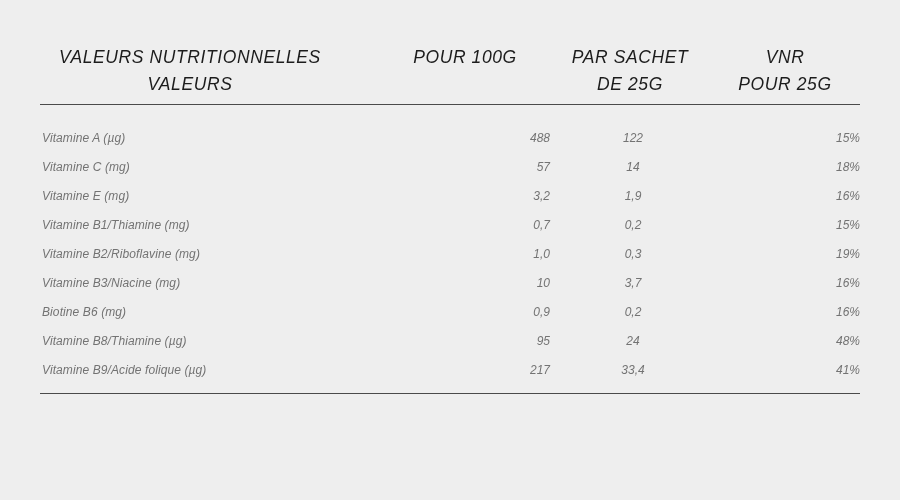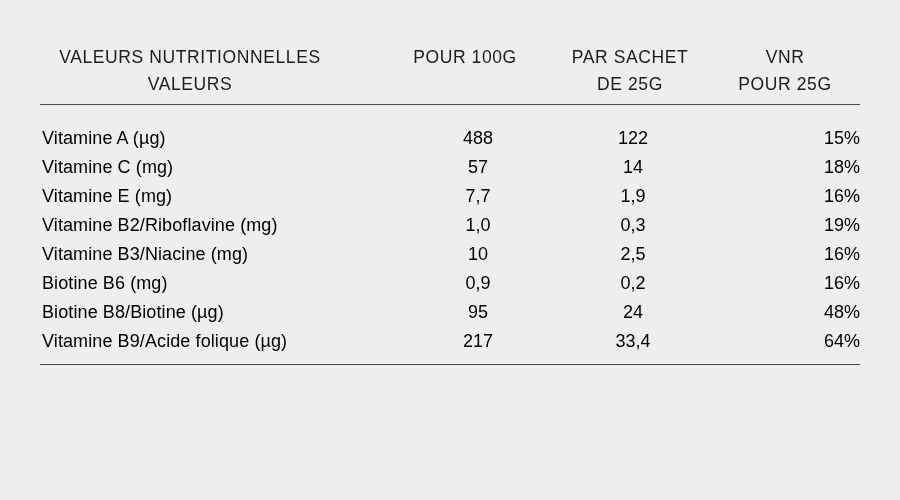--- a/index.html
+++ b/index.html
@@ -19,20 +19,21 @@
     height: 500px;
     box-sizing: border-box;
     padding: 44px 40px 30px 40px;
     display: flex;
     flex-direction: column;
   }
   table.nutrition {
     width: 820px;
     border-collapse: collapse;
     table-layout: fixed;
+    font-style: italic;
   }
   table.nutrition col.c-name  { width: 340px; }
   table.nutrition col.c-v1    { width: 170px; }
   table.nutrition col.c-v2    { width: 160px; }
   table.nutrition col.c-v3    { width: 150px; }
 
   thead th {
     font-weight: 400;
     font-size: 17.5px;
     letter-spacing: 0.6px;
@@ -54,34 +55,34 @@
     height: 14px;
   }
   .rule {
     border-top: 1px solid #4a4a4a;
     height: 0;
     font-size: 0;
     line-height: 0;
   }
 
   tbody td {
-    font-size: 18px;
+    font-size: 12px;
     font-weight: 400;
-    color: #000000;
+    color: #737373;
     padding: 0;
     height: 29px;
     line-height: 29px;
     vertical-align: middle;
   }
   tbody td.name {
     text-align: left;
     padding-left: 2px;
     letter-spacing: 0.1px;
   }
-  tbody td.v1 { text-align: center; padding-left: 26px; }
+  tbody td.v1 { text-align: right; padding-left: 26px; }
   tbody td.v2 { text-align: center; padding-left: 6px; }
   tbody td.v3 { text-align: right; padding-left: 2px; }
 
   tbody tr.first td { padding-top: 6px; }
 
   tfoot td {
     padding: 0;
     height: 16px;
   }
   tfoot .rule {
@@ -131,53 +132,59 @@
         <td class="v3">15%</td>
       </tr>
       <tr>
         <td class="name">Vitamine C (mg)</td>
         <td class="v1">57</td>
         <td class="v2">14</td>
         <td class="v3">18%</td>
       </tr>
       <tr>
         <td class="name">Vitamine E (mg)</td>
-        <td class="v1">7,7</td>
+        <td class="v1">3,2</td>
         <td class="v2">1,9</td>
         <td class="v3">16%</td>
+      </tr>
+      <tr>
+        <td class="name">Vitamine B1/Thiamine (mg)</td>
+        <td class="v1">0,7</td>
+        <td class="v2">0,2</td>
+        <td class="v3">15%</td>
       </tr>
       <tr>
         <td class="name">Vitamine B2/Riboflavine (mg)</td>
         <td class="v1">1,0</td>
         <td class="v2">0,3</td>
         <td class="v3">19%</td>
       </tr>
       <tr>
         <td class="name">Vitamine B3/Niacine (mg)</td>
         <td class="v1">10</td>
-        <td class="v2">2,5</td>
+        <td class="v2">3,7</td>
         <td class="v3">16%</td>
       </tr>
       <tr>
         <td class="name">Biotine B6 (mg)</td>
         <td class="v1">0,9</td>
         <td class="v2">0,2</td>
         <td class="v3">16%</td>
       </tr>
       <tr>
-        <td class="name">Biotine B8/Biotine (µg)</td>
+        <td class="name">Vitamine B8/Thiamine (µg)</td>
         <td class="v1">95</td>
         <td class="v2">24</td>
         <td class="v3">48%</td>
       </tr>
       <tr>
         <td class="name">Vitamine B9/Acide folique (µg)</td>
         <td class="v1">217</td>
         <td class="v2">33,4</td>
-        <td class="v3">64%</td>
+        <td class="v3">41%</td>
       </tr>
     </tbody>
     <tfoot>
       <tr>
         <td colspan="4">
             <div class="rule"></div>
           </td>
       </tr>
     </tfoot>
   </table>

